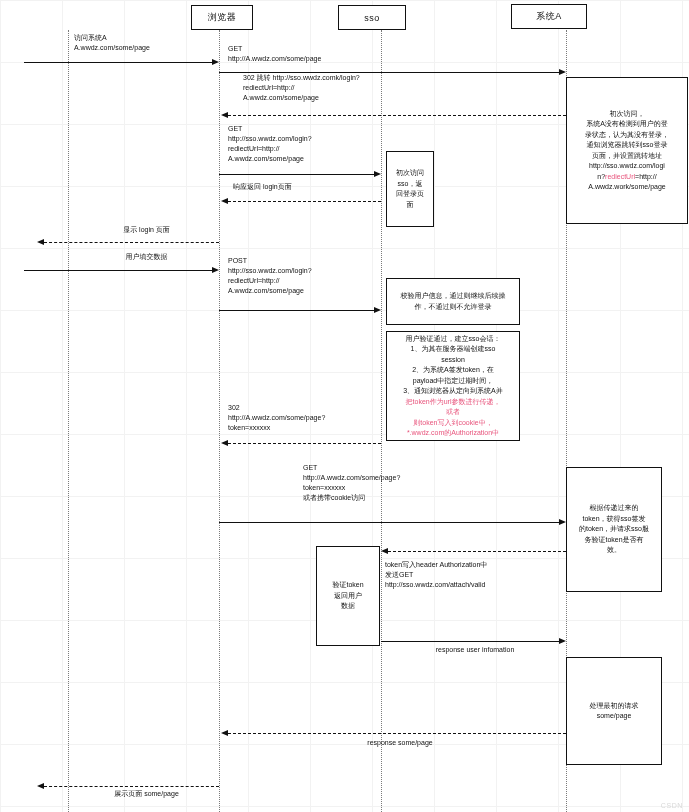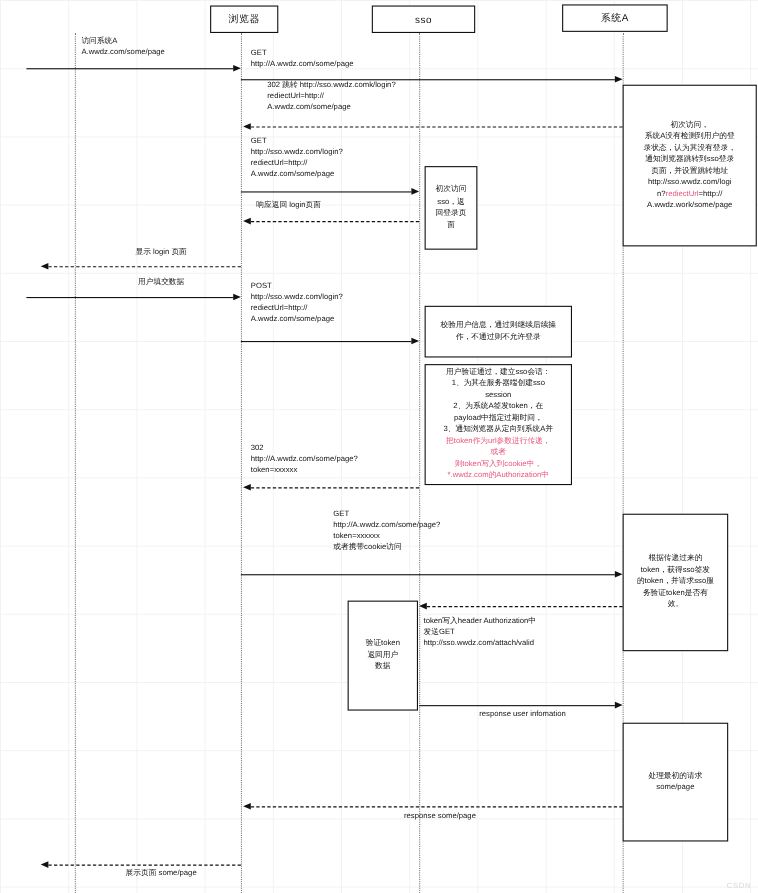--- a/index.html
+++ b/index.html
@@ -100,24 +100,24 @@
 <div id="canvas">
 
   <div class="lifeline" style="left:68px; top:30px; height:782px;"></div>
   <div class="lifeline" style="left:219px; top:30px; height:782px;"></div>
   <div class="lifeline" style="left:381px; top:30px; height:782px;"></div>
   <div class="lifeline" style="left:566px; top:30px; height:782px;"></div>
 
   <div class="actor-box" style="left:191px; top:5px; width:62px; height:25px;">
     <span>浏览器</span>
   </div>
-  <div class="actor-box" style="left:338px; top:5px; width:94px; height:25px;">
+  <div class="actor-box" style="left:338px; top:5px; width:68px; height:25px;">
     <span>sso</span>
   </div>
-  <div class="actor-box" style="left:511px; top:4px; width:96px; height:25px;">
+  <div class="actor-box" style="left:511px; top:4px; width:76px; height:25px;">
     <span>系统A</span>
   </div>
 
   <div class="note-box" style="left:566px; top:77px; width:122px; height:147px;">
     <div class="inner">
       <div>初次访问，</div>
       <div>系统A没有检测到用户的登</div>
       <div>录状态，认为其没有登录，</div>
       <div>通知浏览器跳转到sso登录</div>
       <div>页面，并设置跳转地址</div>

